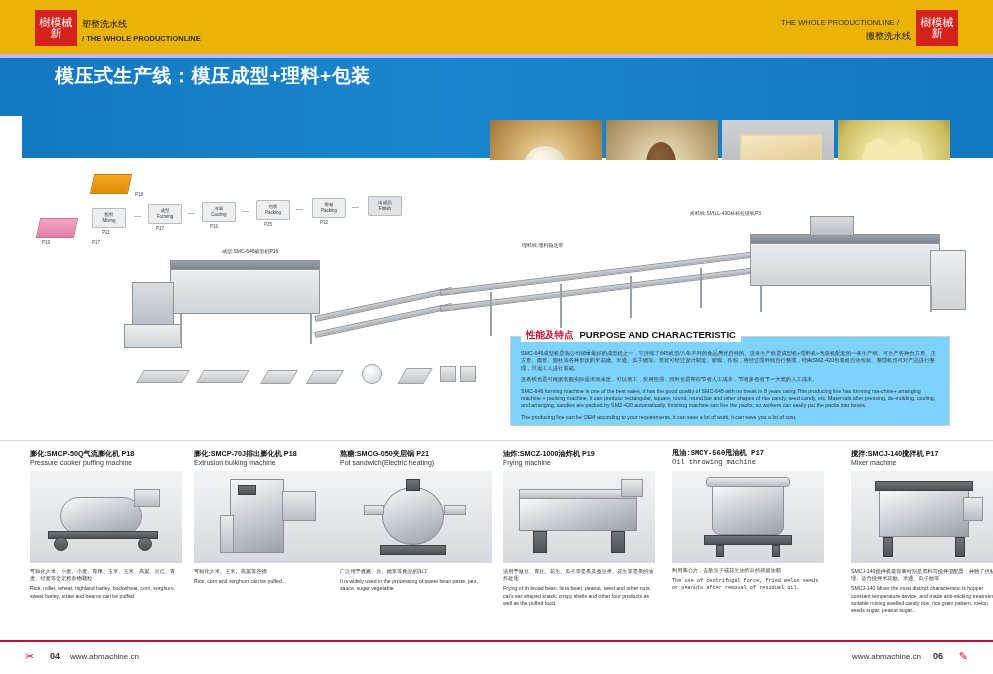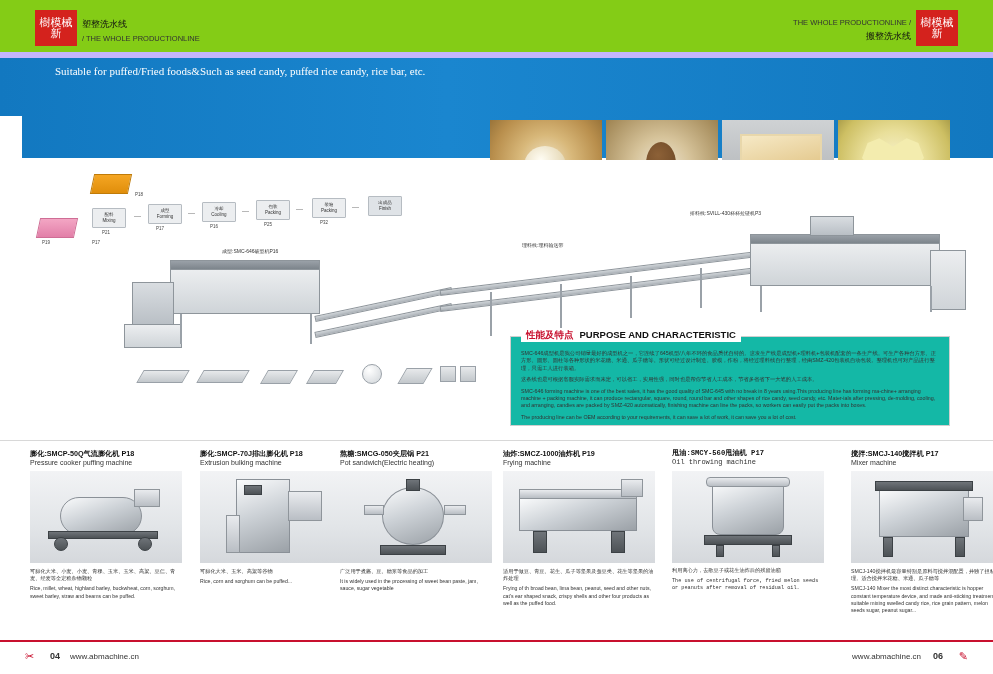--- a/index.html
+++ b/index.html
@@ -13,40 +13,40 @@
     position: relative;
   }
   .page {
     position: relative;
     width: 993px; height: 674px;
     background: #fff;
   }
   
   .topbar {
     position: absolute; left:0; top:0; width:993px; height:58px;
-    background:#84cc16;
-    border-bottom: 6px solid #c4b5fd;
+    background:#eab308;
+    border-bottom: 4px solid #c4b5fd;
   }
   .logo-box {
     position:absolute; top:10px; width:42px; height:36px;
     background:#d4221d; color:#fff;
     display:flex; align-items:center; justify-content:center;
     font-family:"DejaVu Sans", sans-serif;
     font-size:11px; line-height:11px; letter-spacing:0px;
     text-align:center;
   }
   .logo-box span { display:block; }
   .logo-left { left:35px; }
   .logo-right { right:35px; }
   .logo-txt {
     position:absolute; top:34px; font-size:7.5px; color:#333;
     white-space:nowrap;
   }
-  .logo-txt.left { left:82px; }
-  .logo-txt.right { right:82px; text-align:right; }
+  .logo-txt.left { left:82px;font-weight:bold; }
+  .logo-txt.right { right:94px; text-align:right; }
   .logo-cn { position:absolute; top:18px; font-size:9px; color:#111; white-space:nowrap;}
   .logo-cn.left{ left:82px; }
   .logo-cn.right{ right:82px; }
 
   
   .banner {
     position:absolute; left:0; top:58px; width:993px; height:100px;
     background: linear-gradient(to right,#1278c0 0%, #1a86cf 45%, #1278c0 100%);
   }
   .banner-inner {
@@ -136,21 +136,21 @@
   }
   .leg { position:absolute; width:2px; background:#9aa1a8; }
   .shape {
     position:absolute; background:linear-gradient(180deg,#e7e9eb,#c3c8cc);
     border:1px solid #9aa1a8;
   }
 
   
   .purpose {
     position:absolute; left:510px; top:336px; width:440px; height:90px;
-    border:1px solid #cfcfcf; background:#14b8a6;
+    border:1px solid #cfcfcf; background:#7dd3fc;
   }
   .purpose-title {
     position:absolute; left:10px; top:-8px; background:#fff; padding:0 5px;
     font-size:9.5px; font-weight:bold; color:#111;
   }
   .purpose-title .cn { color:#c8102e; margin-right:6px; }
   .purpose p {
     margin:0 0 4px 0; font-size:5.3px; line-height:7.4px; color:#333;
   }
   .purpose-body { padding:13px 10px 6px 10px; }
@@ -208,21 +208,21 @@
     <div class="logo-box logo-right">
       <span>樹模械新</span>
     </div>
     <div class="logo-txt right" style="top:18px;">THE WHOLE PRODUCTIONLINE /</div>
     <div class="logo-cn right" style="top:30px;">搬整洗水线</div>
   </div>
 
   <div class="banner">
     <div class="edge-left"></div>
     <div class="banner-inner">
-      <div class="sub2">Suitable for puffed/Fried foods&amp;Such as seed candy, puffed rice candy, rice bar, etc.</div>
+      <h1>模压式生产线：模压成型+理料+包装</h1>
     </div>
     <div class="banner-photos">
       <div class="bphoto p1"></div>
       <div class="bphoto p2"></div>
       <div class="bphoto p3">
         <div class="ruler">2 3 4 5 6 7 8 9</div>
       </div>
       <div class="bphoto p4"></div>
     </div>
   </div>
@@ -342,21 +342,21 @@
         <div class="ph-part pp-steel" style="left:30px; top:26px; width:82px; height:38px; border-radius:20px;"></div>
         <div class="ph-part pp-dark" style="left:18px; top:60px; width:110px; height:8px;"></div>
         <div class="ph-part pp-dark pp-round" style="left:24px; top:66px; width:14px; height:14px;"></div>
         <div class="ph-part pp-dark pp-round" style="left:108px; top:66px; width:14px; height:14px;"></div>
         <div class="ph-part pp-body" style="left:104px; top:18px; width:26px; height:18px;"></div>
       </div>
       <div class="d-cn">可膨化大米、小麦、小麦、青稞、玉米、玉米、高粱、豆仁、青麦、经麦等全定粮杂物颗粒</div>
       <div class="d-en">Rice, millet, wheat, highland barley, buckwheat, corn, sorghum, sweet barley, straw and beams can be puffed.</div>
     </div>
 
-    <div class="card" style="left:200px;">
+    <div class="card" style="left:194px;">
       <div class="t-cn">膨化:SMCP-70J排出膨化机 P18</div>
       <div class="t-en">Extrusion bulking machine</div>
       <div class="photo">
         <div class="ph-part pp-steel" style="left:36px; top:8px; width:54px; height:74px;"></div>
         <div class="ph-part pp-body" style="left:88px; top:20px; width:34px; height:30px;"></div>
         <div class="ph-part pp-dark" style="left:44px; top:14px; width:18px; height:10px;"></div>
         <div class="ph-part pp-body" style="left:26px; top:44px; width:14px; height:38px;"></div>
       </div>
       <div class="d-cn">可膨化大米、玉米、高粱等谷物</div>
       <div class="d-en">Rice, corn and sorghum can be puffed...</div>

